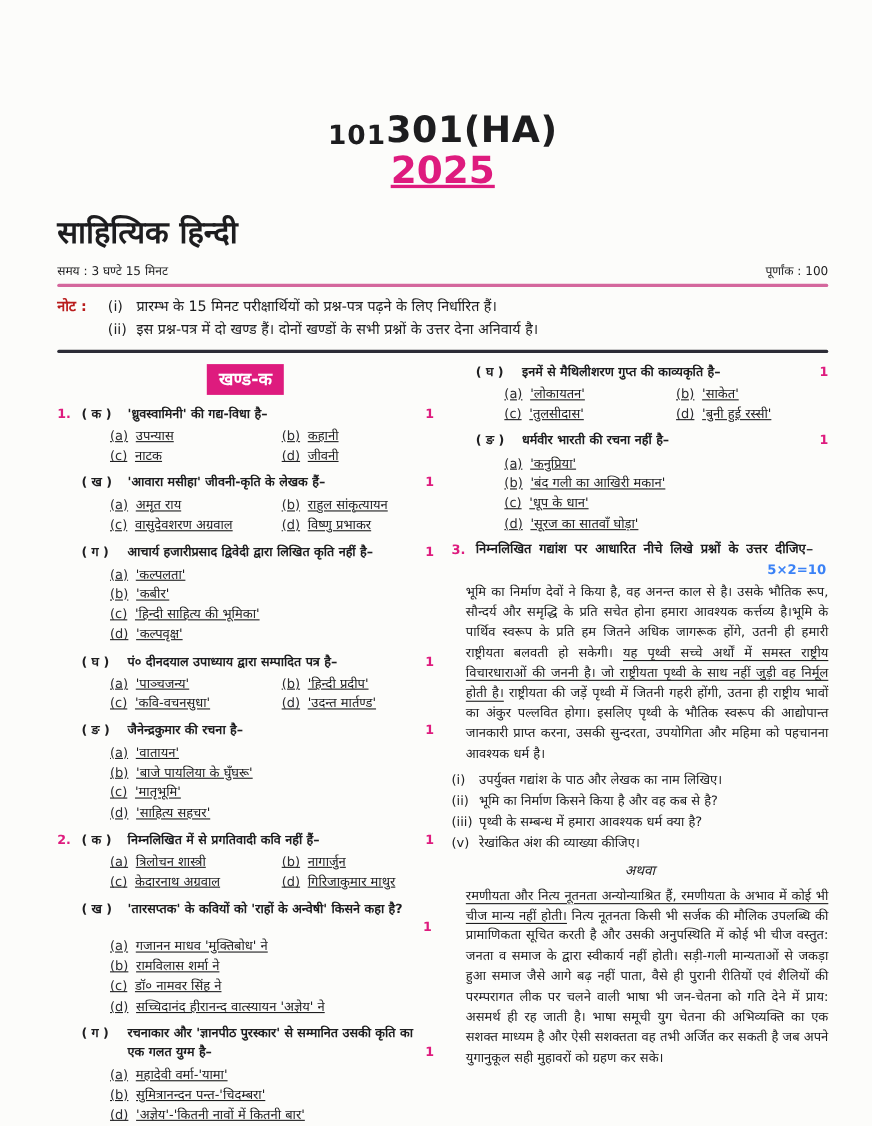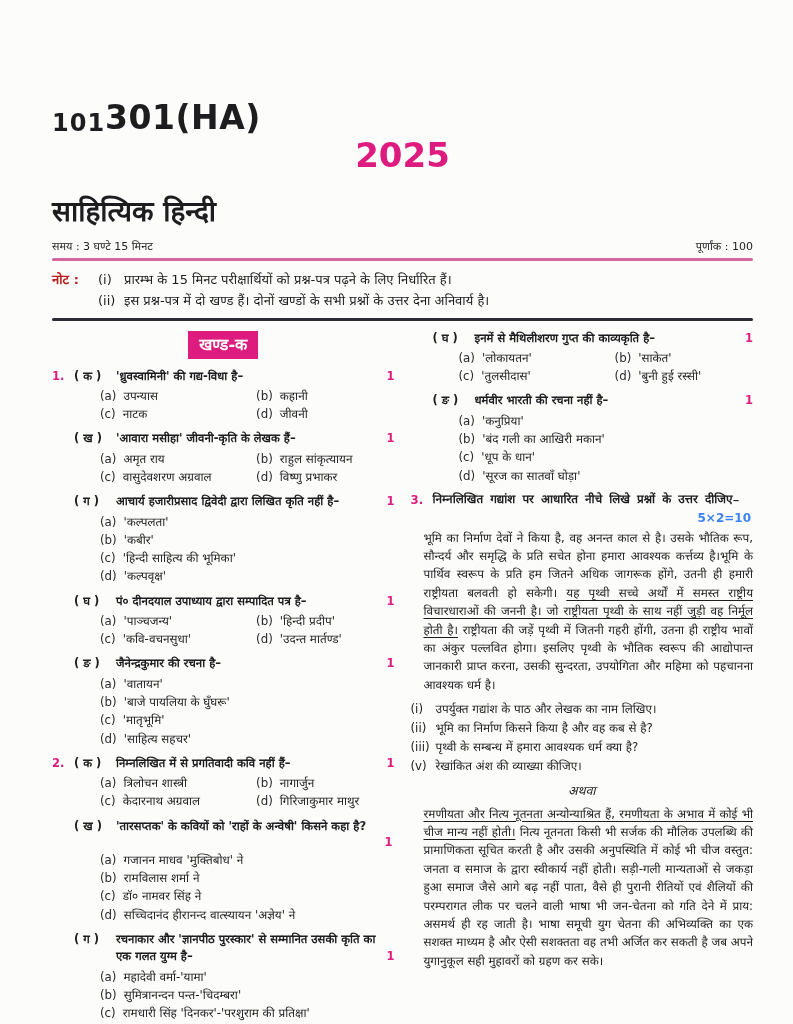--- a/index.html
+++ b/index.html
@@ -7,24 +7,24 @@
   body {
     background:#fcfcfa;
     font-family:"DejaVu Sans", sans-serif;
     color:#1d1d1f;
     overflow:hidden;
     position:relative;
   }
   .page { padding:98px 40px 0 52px; }
 
   
-  .hdr-row { display:flex; justify-content:flex-start; align-items:flex-end; }
+  .hdr-row { display:flex; justify-content:center; align-items:flex-end; }
   .page-no { font-size:24px; font-weight:bold; letter-spacing:1px; }
   .paper-code { font-size:33px; font-weight:bold; letter-spacing:0.5px; }
-  .year { text-align:center; font-size:34px; font-weight:bold; color:#de1b7e; margin-top:0px; line-height:1.1; }
+  .year { text-align:center; font-size:34px; font-weight:bold; color:#de1b7e; margin-top:0px; line-height:1.1;text-decoration:underline; }
   .subject { text-align:left; font-size:28px; font-weight:bold; margin-top:17px; }
   .time-row { display:flex; justify-content:space-between; font-size:11px; margin-top:9px; }
 
   .rule-pink { height:3px; background:#d4679d; margin-top:5px; border-radius:2px; }
   .rule-dark { height:3px; background:#2c2c36; margin-top:7px; border-radius:2px; }
 
   
   .note { display:flex; margin-top:9px; font-size:13px; line-height:1.55; }
   .note-label { color:#b91c1c; font-weight:bold; flex:0 0 46px; }
   .note-item { display:flex; }
@@ -39,21 +39,21 @@
            font-size:16px; padding:2px 11px 4px; }
 
   .qpart { margin-bottom:7px; }
   .qline { display:flex; align-items:flex-start; font-weight:bold; font-size:11.5px; line-height:1.5; }
   .qnum { flex:0 0 22px; color:#de1b7e; }
   .qlabel { flex:0 0 42px; }
   .qtext { flex:1 1 auto; }
   .qmark { flex:0 0 auto; margin-left:6px; color:#de1b7e; align-self:flex-end; }
   .mark-row { text-align:right; color:#de1b7e; font-weight:bold; font-size:11.5px; padding-right:2px; }
 
-  .opts { margin-left:48px; margin-top:2px; font-size:11.8px; line-height:1.55; }
+  .opts { margin-left:48px; margin-top:2px; font-size:11.8px; line-height:1.55;text-decoration:underline; }
   .opts.two { display:grid; grid-template-columns:53% 47%; }
   .opt { padding-right:4px; }
   .ok { margin-right:7px; color:#2a2a2e; }
 
   
   .q3head { display:flex; align-items:flex-start; font-weight:bold; font-size:11.8px; line-height:1.5; margin-top:3px; }
   .q3head .qtext { flex:1;font-family:Liberation Mono, monospace; }
   .q3marks { text-align:right; color:#3b82f6; font-weight:bold; font-size:12px; margin:1px 2px 4px 0; }
   .passage { margin:3px 0 6px 13px; font-size:11.8px; line-height:1.56; text-align:justify; }
   .passage .u { text-decoration:underline; text-underline-offset:2.5px; }
@@ -214,21 +214,20 @@
       <div class="qpart">
         <div class="qline">
           <span class="qnum"></span>
           <span class="qlabel">( ग )</span>
           <span class="qtext">रचनाकार और 'ज्ञानपीठ पुरस्कार' से सम्मानित उसकी कृति का एक गलत युग्म है–</span>
           <span class="qmark">1</span>
         </div>
         <div class="opts">
           <div class="opt"><span class="ok">(a)</span><span>महादेवी वर्मा-'यामा'</span></div>
           <div class="opt"><span class="ok">(b)</span><span>सुमित्रानन्दन पन्त-'चिदम्बरा'</span></div>
-          <div class="opt"><span class="ok">(c)</span><span>रामधारी सिंह 'दिनकर'-'परशुराम की प्रतिक्षा'</span></div>
           <div class="opt"><span class="ok">(d)</span><span>'अज्ञेय'-'कितनी नावों में कितनी बार'</span></div>
         </div>
       </div>
 
     </div>
 
     <div class="col">
 
       <div class="qpart">
         <div class="qline">

